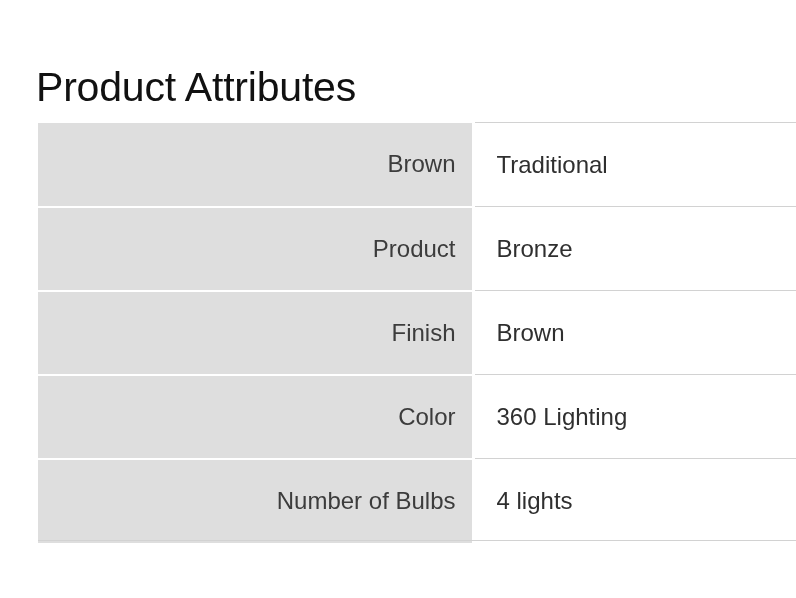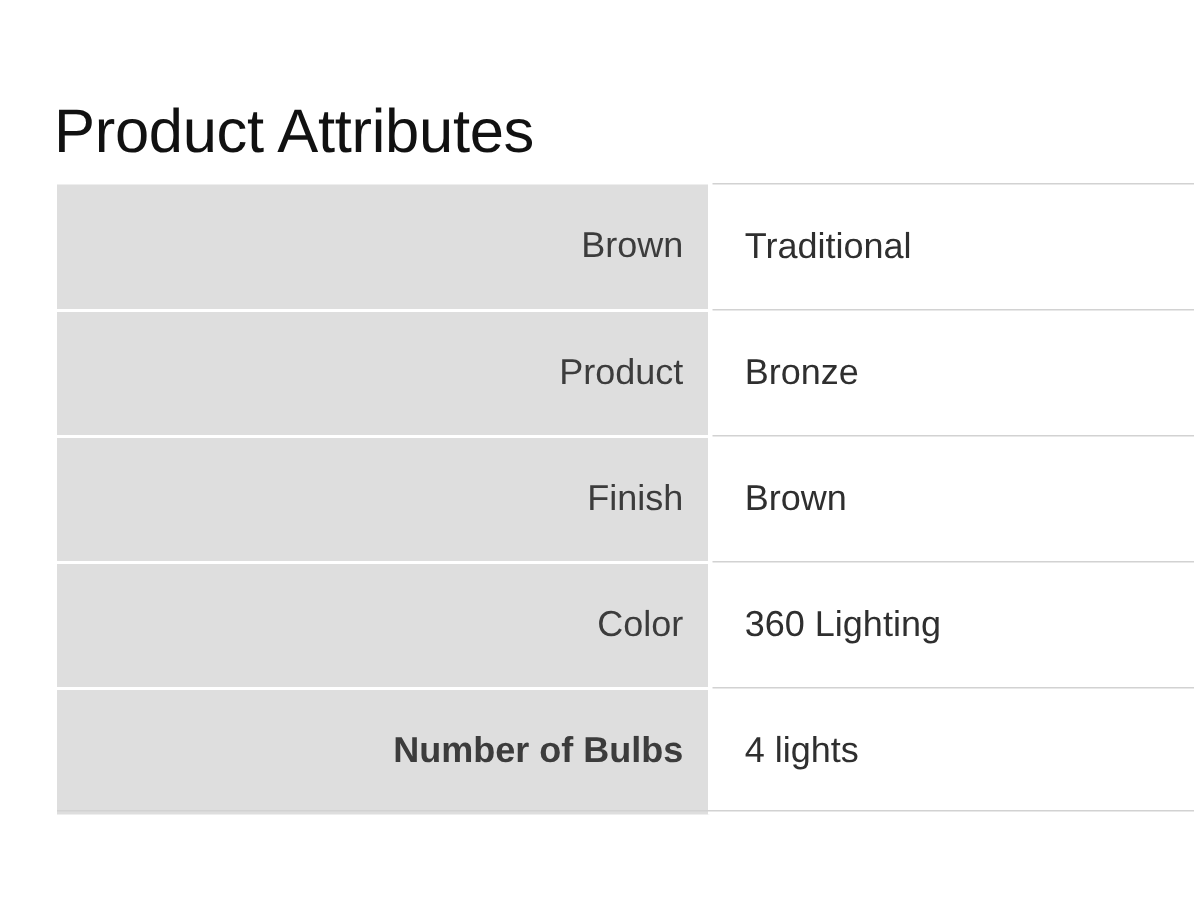--- a/index.html
+++ b/index.html
@@ -70,21 +70,20 @@
     text-align: left;
     padding-left: 22px;
     color: #2f2f2f;
     border-top: 1px solid #d2d2d2;
     border-left: 3px solid #ffffff;
     box-sizing: border-box;
   }
 
   .attributes-table tr:last-child td.attr-label {
     border-bottom: none;
-    font-weight: bold;
   }
 
   .table-bottom-rule {
     position: absolute;
     left: 38px;
     top: 540px;
     width: 758px;
     height: 1px;
     background: #d2d2d2;
   }

